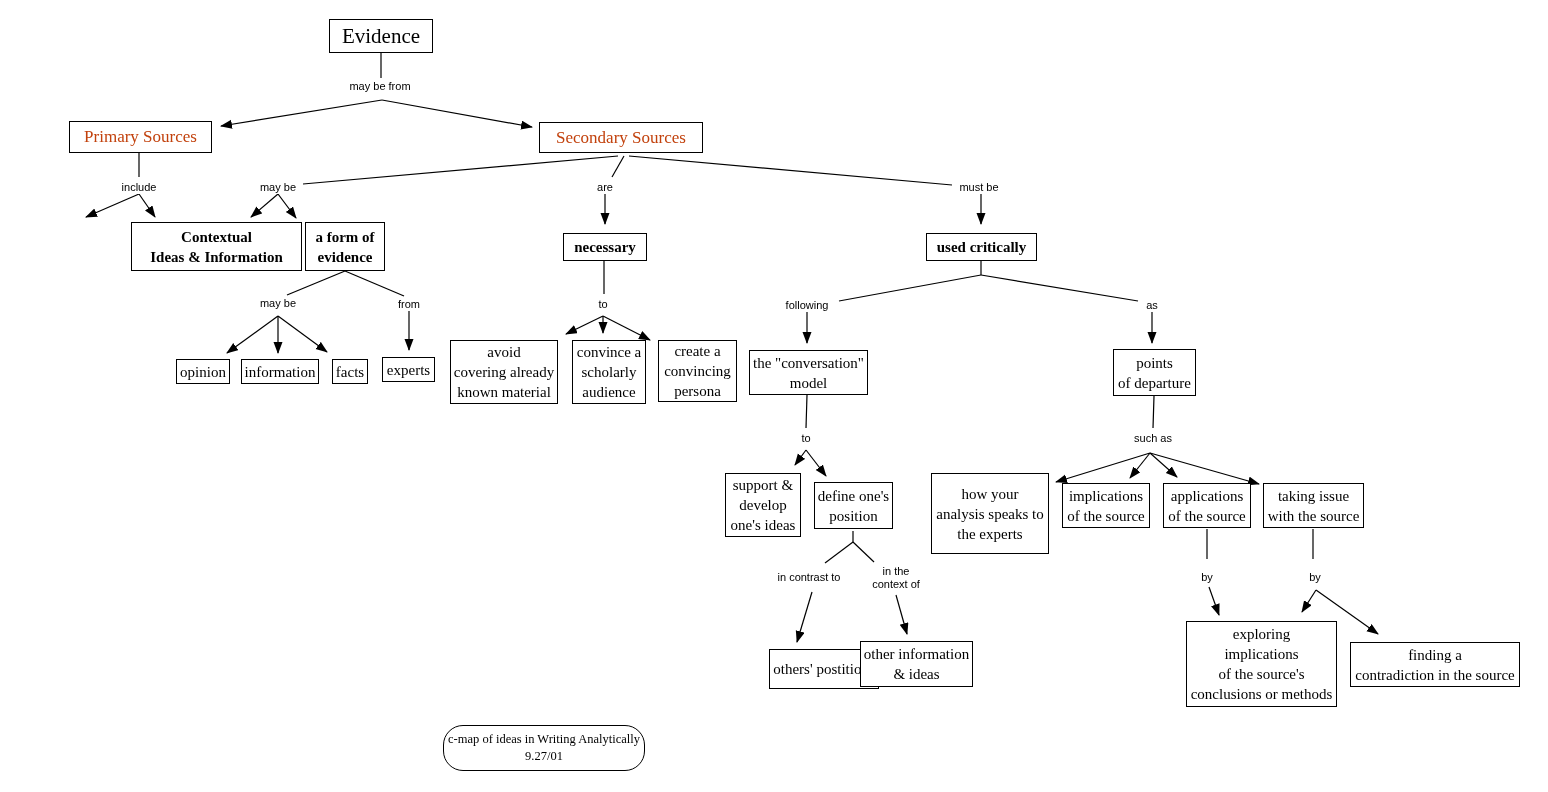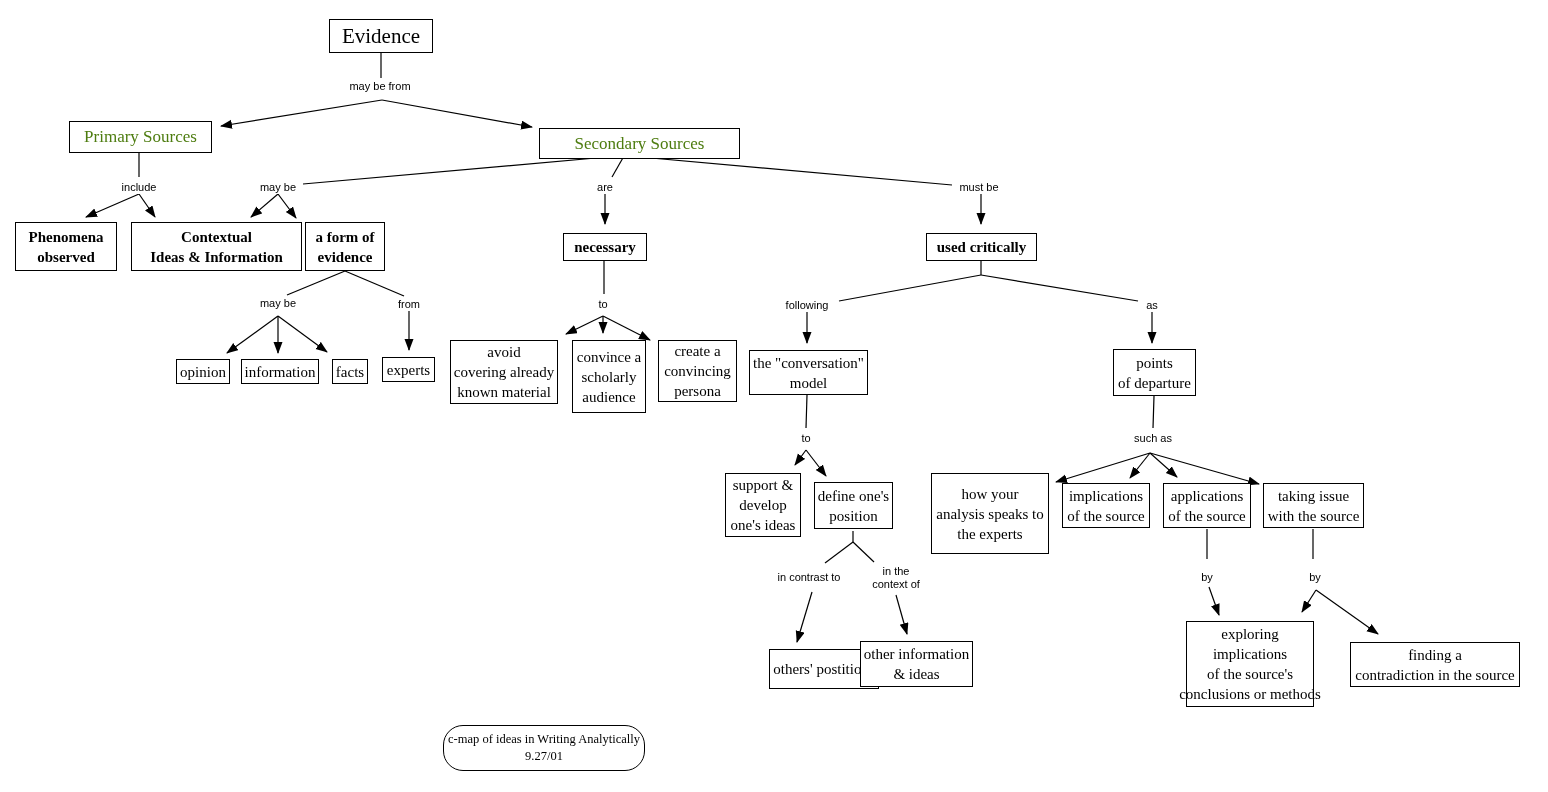--- a/index.html
+++ b/index.html
@@ -7,21 +7,21 @@
     position:relative; width:1548px; height:792px; background:#ffffff;
     font-family:"Liberation Serif", serif; color:#000; overflow:hidden;
   }
   .wires { position:absolute; left:0; top:0; }
   .node {
     position:absolute; box-sizing:border-box; border:1px solid #000; background:#fff;
     display:flex; flex-direction:column; align-items:center; justify-content:center;
     text-align:center; font-size:15px; line-height:20px; white-space:nowrap;
   }
   .node--bold  { font-weight:bold; }
-  .node--blue  { color:#4d7c0f; font-size:17px;text-align:right; }
+  .node--blue  { color:#c2410c; font-size:17px;text-align:right; }
   .node--title { font-size:21px; }
   .node--note  { border-radius:20px; font-size:12.5px; line-height:17px; }
   .node span { display:block; }
   .link-label {
     position:absolute; transform:translateX(-50%);
     font-family:"Liberation Sans", sans-serif; font-size:11px; line-height:13px;
     color:#000; white-space:nowrap; background:#fff; padding:0 3px; text-align:center;
   }
   .link-label span { display:block; }
 </style>
@@ -109,28 +109,24 @@
   <span class="link-label" style="left:1315px;top:571px">by</span>
 
   <div class="node node--title" style="left:329px;top:19px;width:104px;height:34px">
     <span>Evidence</span>
   </div>
 
   <div class="node node--blue" style="left:69px;top:121px;width:143px;height:32px">
     <span>Primary Sources</span>
   </div>
 
-  <div class="node node--blue" style="left:539px;top:128px;width:201px;height:31px">
+  <div class="node node--blue" style="left:539px;top:122px;width:164px;height:31px">
     <span>Secondary Sources</span>
   </div>
 
-  <div class="node node--bold" style="left:15px;top:222px;width:102px;height:49px">
-    <span>Phenomena</span>
-    <span>observed</span>
-  </div>
 
   <div class="node node--bold" style="left:131px;top:222px;width:171px;height:49px">
     <span>Contextual</span>
     <span>Ideas &amp; Information</span>
   </div>
 
   <div class="node node--bold" style="left:305px;top:222px;width:80px;height:49px">
     <span>a form of</span>
     <span>evidence</span>
   </div>
@@ -158,21 +154,21 @@
   <div class="node" style="left:382px;top:357px;width:53px;height:25px">
     <span>experts</span>
   </div>
 
   <div class="node" style="left:450px;top:340px;width:108px;height:64px">
     <span>avoid</span>
     <span>covering already</span>
     <span>known material</span>
   </div>
 
-  <div class="node" style="left:572px;top:340px;width:74px;height:73px">
+  <div class="node" style="left:572px;top:340px;width:74px;height:64px">
     <span>convince a</span>
     <span>scholarly</span>
     <span>audience</span>
   </div>
 
   <div class="node" style="left:658px;top:340px;width:79px;height:62px">
     <span>create a</span>
     <span>convincing</span>
     <span>persona</span>
   </div>
@@ -221,21 +217,21 @@
 
   <div class="node" style="left:769px;top:649px;width:110px;height:40px">
     <span>others' postitions</span>
   </div>
 
   <div class="node" style="left:860px;top:641px;width:113px;height:46px">
     <span>other information</span>
     <span>&amp; ideas</span>
   </div>
 
-  <div class="node" style="left:1186px;top:621px;width:128px;height:86px">
+  <div class="node" style="left:1186px;top:621px;width:151px;height:86px">
     <span>exploring</span>
     <span>implications</span>
     <span>of the source's</span>
     <span>conclusions or methods</span>
   </div>
 
   <div class="node" style="left:1350px;top:642px;width:170px;height:45px">
     <span>finding a</span>
     <span>contradiction in the source</span>
   </div>

